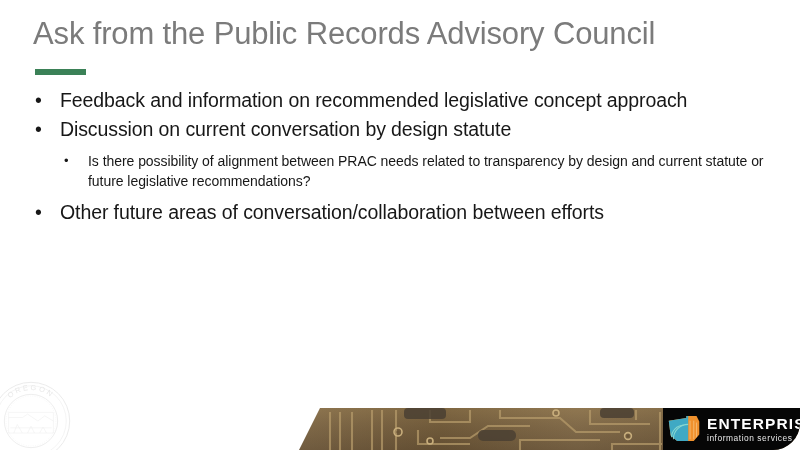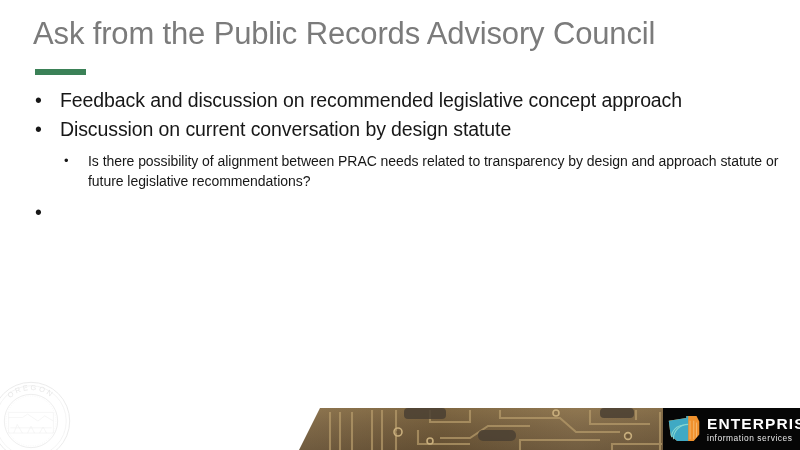--- a/index.html
+++ b/index.html
@@ -9,20 +9,21 @@
   }
   body {
     font-family: "DejaVu Sans", sans-serif;
   }
   #slide {
     position: relative;
     width: 800px;
     height: 450px;
     background: #ffffff;
     overflow: hidden;
+    border-radius: 27px;
   }
 
   
   #slide-title {
     position: absolute;
     left: 33px;
     top: 14px;
     width: 740px;
     font-family: "Liberation Sans", sans-serif;
     font-size: 31px;
@@ -172,39 +173,40 @@
 <div id="slide">
 
   <div id="slide-title">Ask from the Public Records Advisory Council</div>
 
   <div id="title-accent-bar"></div>
 
   <div id="body-list">
 
     <div class="bullet-row bullet-level1">
       <span class="marker">•</span>
-      <span>Feedback and discussion on recommended legislative concept approach</span>
+      <span>Feedback and information on recommended legislative concept approach</span>
     </div>
 
     <div class="bullet-row bullet-level1">
       <span class="marker">•</span>
       <span>Discussion on current conversation by design statute</span>
     </div>
 
     <div class="spacer-sm"></div>
 
     <div class="bullet-row bullet-level2">
       <span class="marker">•</span>
-      <span>Is there possibility of alignment between PRAC needs related to transparency by design and approach statute or future legislative recommendations?</span>
+      <span>Is there possibility of alignment between PRAC needs related to transparency by design and current statute or future legislative recommendations?</span>
     </div>
 
     <div class="spacer-sm"></div>
 
     <div class="bullet-row bullet-level1">
       <span class="marker">•</span>
+      <span>Other future areas of conversation/collaboration between efforts</span>
     </div>
 
   </div>
 
   <svg id="oregon-seal-watermark" viewBox="0 0 100 100">
     <defs>
       <path id="sealRing" d="M 50,50 m -36,0 a 36,36 0 1,1 72,0 a 36,36 0 1,1 -72,0"></path>
     </defs>
     <circle cx="50" cy="50" r="45" fill="none" stroke="#b9b9b9" stroke-width="1.1"></circle>
     <circle cx="50" cy="50" r="41" fill="none" stroke="#c4c4c4" stroke-width="0.7"></circle>

